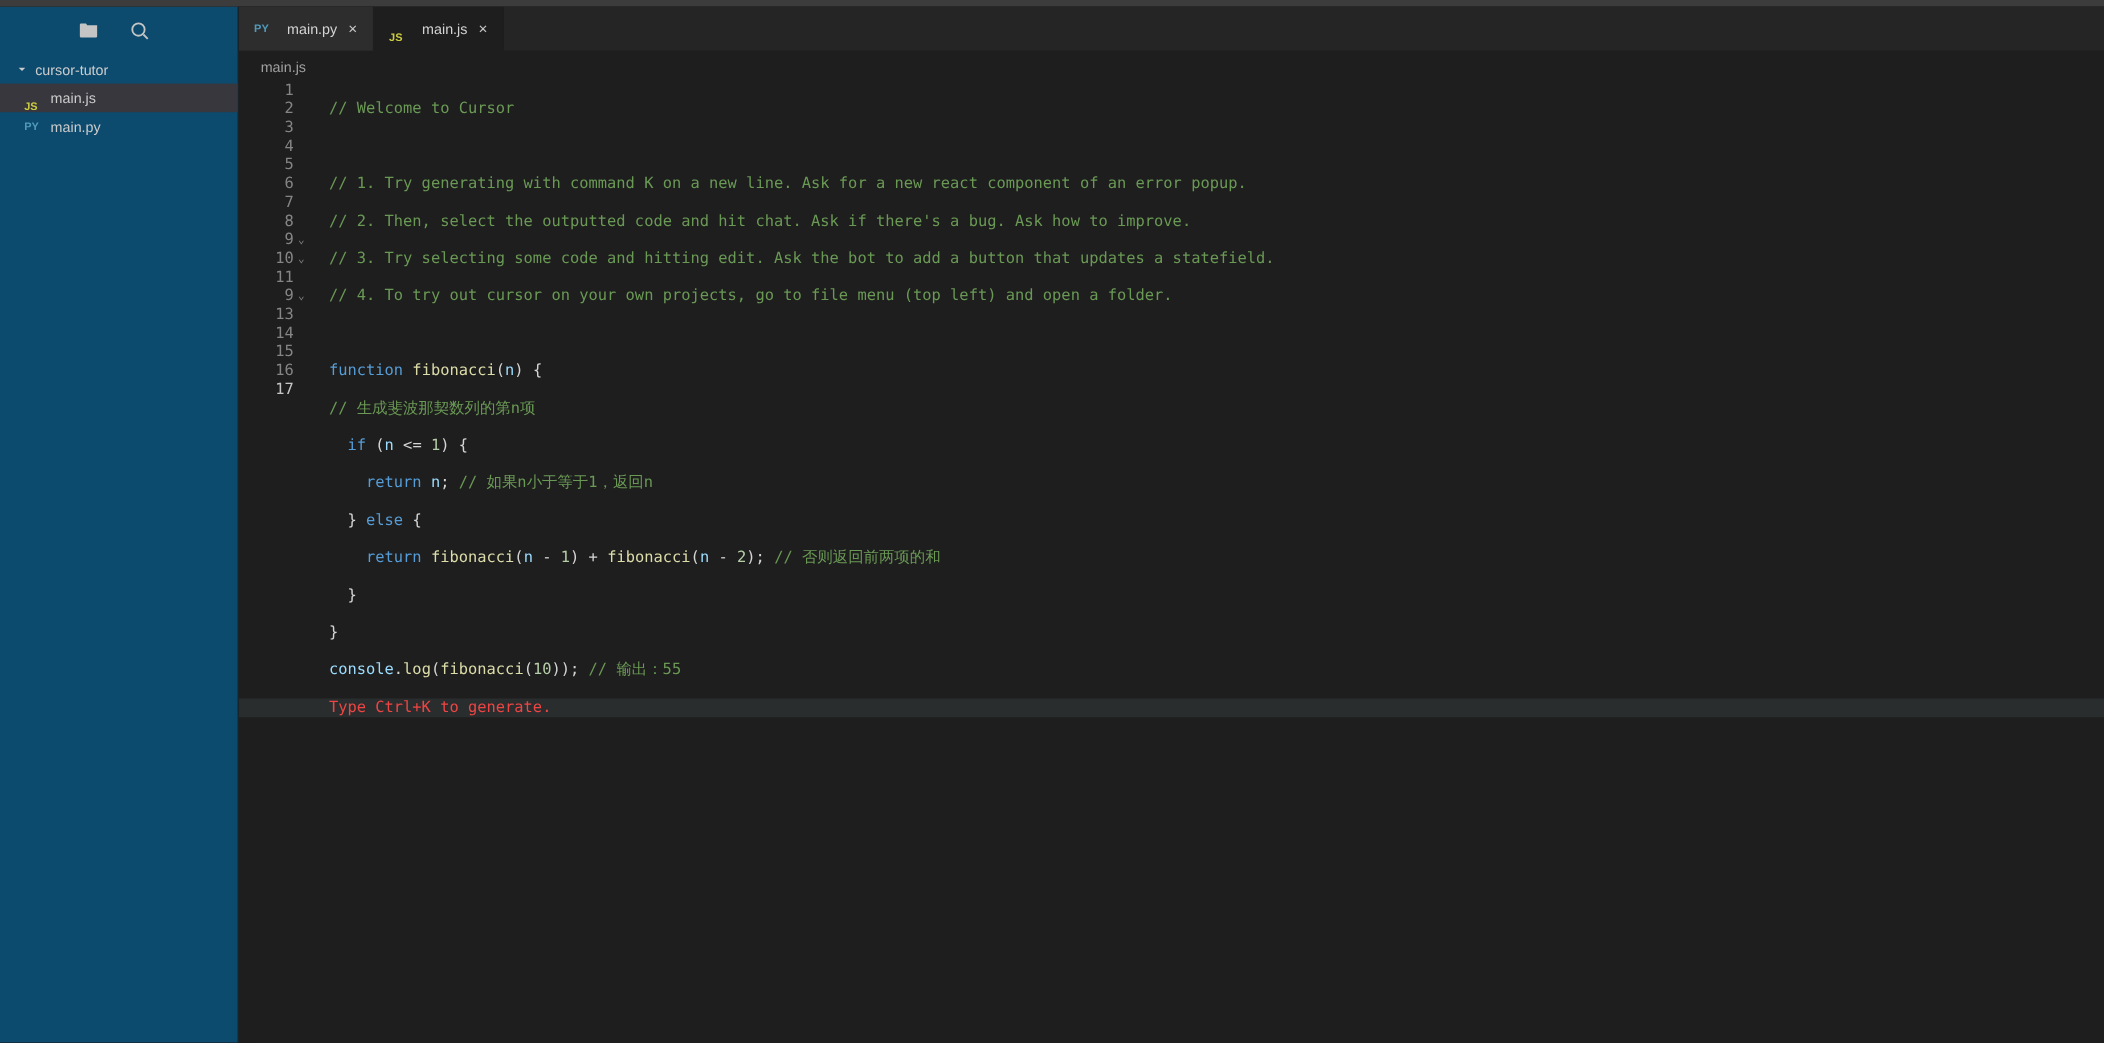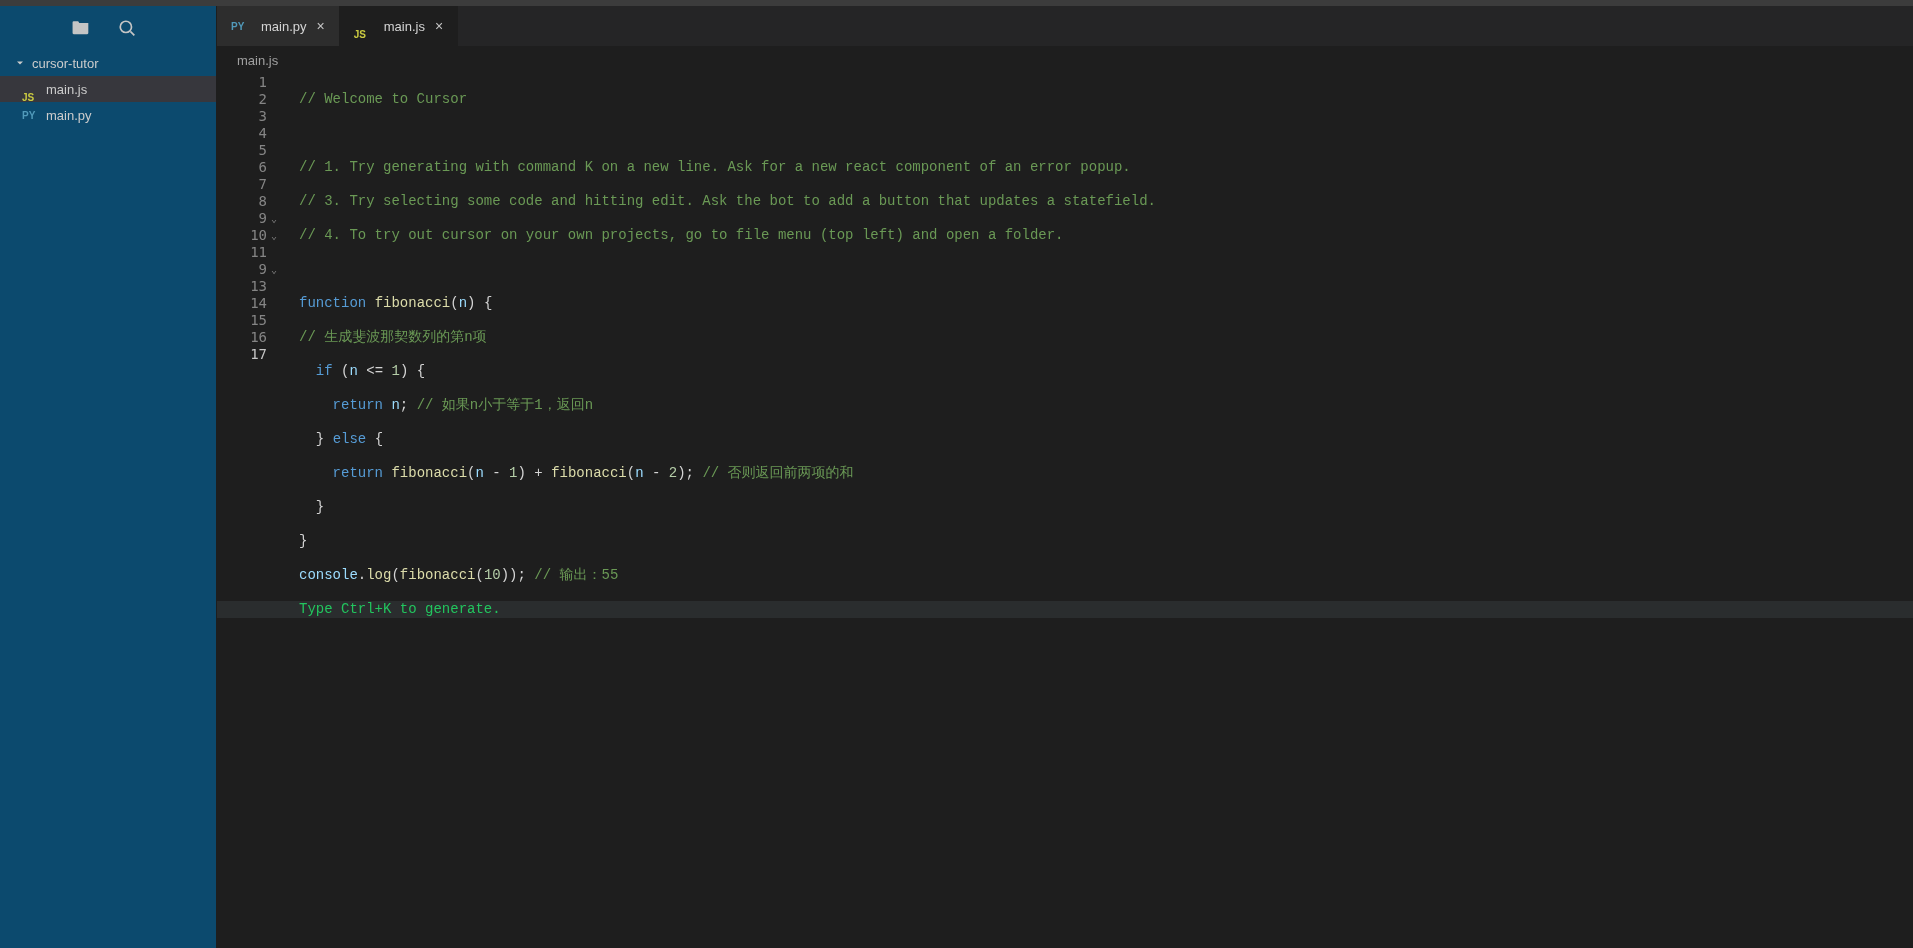--- a/index.html
+++ b/index.html
@@ -148,39 +148,38 @@
       position: absolute;
       right: -10px;
       top: 0;
       color: #858585;
       font-size: 10px;
     }
     .code-content {
       flex: 1;
       padding-left: 20px;
       white-space: pre;
-      font-family: Liberation Mono, monospace;
     }
     .code-line {
       height: 17px;
     }
     .code-line.highlight {
       background: #2a2d2e;
       margin-left: -82px;
       padding-left: 82px;
     }
     .tok-comment { color: #6a9955; }
     .tok-keyword { color: #569cd6; }
     .tok-fn { color: #dcdcaa; }
     .tok-param { color: #9cdcfe; }
     .tok-var { color: #9cdcfe; }
     .tok-punct { color: #d4d4d4; }
     .tok-op { color: #d4d4d4; }
     .tok-num { color: #b5cea8; }
-    .tok-hint { color: #22c55e; font-style: normal; }
+    .tok-hint { color: #ef4444; font-style: normal; }
   </style>
 </head>
 <body>
 
 <div class="titlebar"></div>
 
 <div class="main-layout">
 
   <div class="sidebar">
     <div class="sidebar-toolbar">
@@ -254,20 +253,21 @@
         <div class="gutter-line">14</div>
         <div class="gutter-line">15</div>
         <div class="gutter-line">16</div>
         <div class="gutter-line active">17</div>
       </div>
 
       <div class="code-content">
 <div class="code-line"><span class="tok-comment">// Welcome to Cursor</span></div>
 <div class="code-line"></div>
 <div class="code-line"><span class="tok-comment">// 1. Try generating with command K on a new line. Ask for a new react component of an error popup.</span></div>
+<div class="code-line"><span class="tok-comment">// 2. Then, select the outputted code and hit chat. Ask if there's a bug. Ask how to improve.</span></div>
 <div class="code-line"><span class="tok-comment">// 3. Try selecting some code and hitting edit. Ask the bot to add a button that updates a statefield.</span></div>
 <div class="code-line"><span class="tok-comment">// 4. To try out cursor on your own projects, go to file menu (top left) and open a folder.</span></div>
 <div class="code-line"></div>
 <div class="code-line"><span class="tok-keyword">function</span> <span class="tok-fn">fibonacci</span><span class="tok-punct">(</span><span class="tok-param">n</span><span class="tok-punct">)</span> <span class="tok-punct">{</span></div>
 <div class="code-line"><span class="tok-comment">// 生成斐波那契数列的第n项</span></div>
 <div class="code-line">  <span class="tok-keyword">if</span> <span class="tok-punct">(</span><span class="tok-var">n</span> <span class="tok-op">&lt;=</span> <span class="tok-num">1</span><span class="tok-punct">)</span> <span class="tok-punct">{</span></div>
 <div class="code-line">    <span class="tok-keyword">return</span> <span class="tok-var">n</span><span class="tok-punct">;</span> <span class="tok-comment">// 如果n小于等于1，返回n</span></div>
 <div class="code-line">  <span class="tok-punct">}</span> <span class="tok-keyword">else</span> <span class="tok-punct">{</span></div>
 <div class="code-line">    <span class="tok-keyword">return</span> <span class="tok-fn">fibonacci</span><span class="tok-punct">(</span><span class="tok-var">n</span> <span class="tok-op">-</span> <span class="tok-num">1</span><span class="tok-punct">)</span> <span class="tok-op">+</span> <span class="tok-fn">fibonacci</span><span class="tok-punct">(</span><span class="tok-var">n</span> <span class="tok-op">-</span> <span class="tok-num">2</span><span class="tok-punct">)</span><span class="tok-punct">;</span> <span class="tok-comment">// 否则返回前两项的和</span></div>
 <div class="code-line">  <span class="tok-punct">}</span></div>

